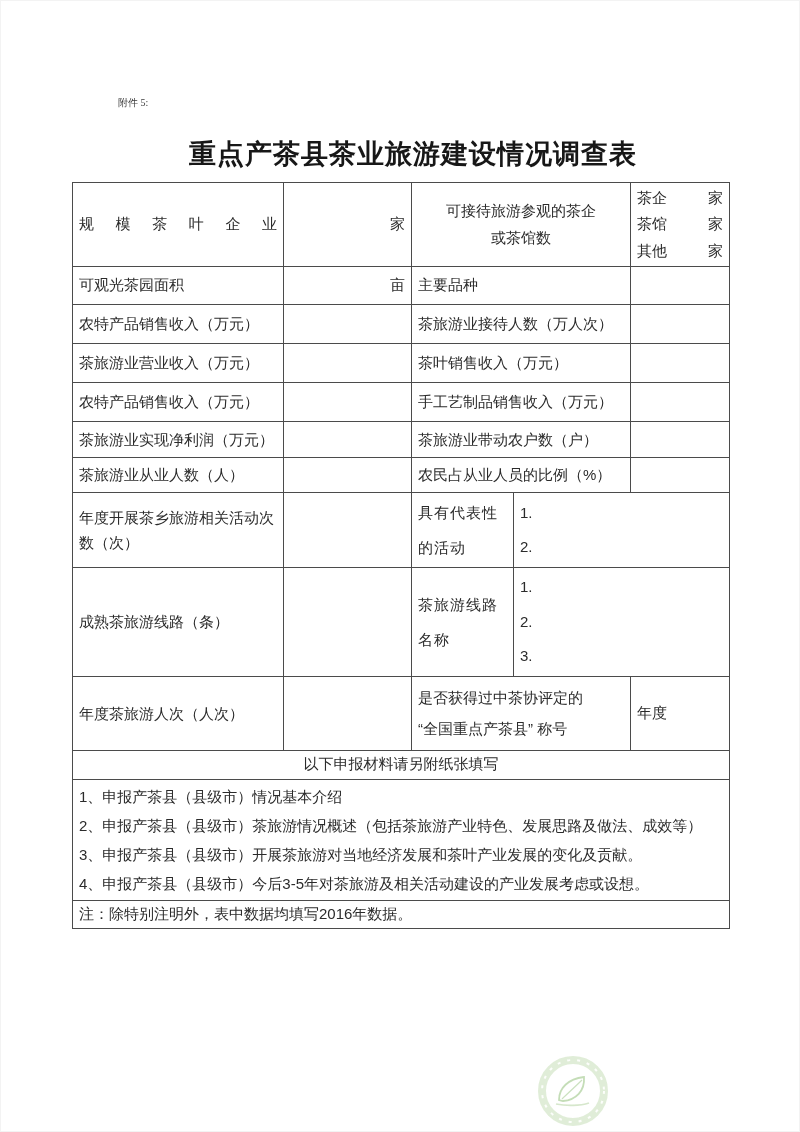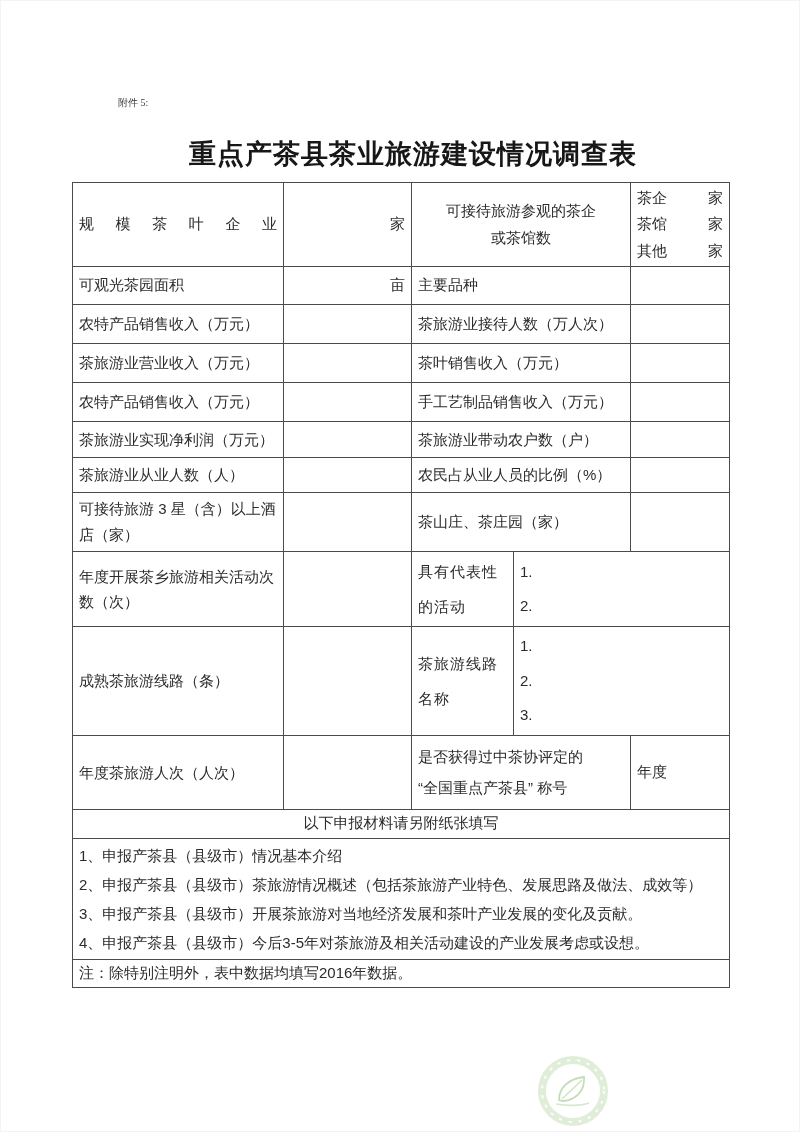--- a/index.html
+++ b/index.html
@@ -128,26 +128,20 @@
       <td></td>
       <td colspan="2" class="left-label">茶旅游业带动农户数（户）</td>
       <td></td>
     </tr>
     <tr class="r7">
       <td class="left-label">茶旅游业从业人数（人）</td>
       <td></td>
       <td colspan="2" class="left-label">农民占从业人员的比例（%）</td>
       <td></td>
     </tr>
-    <tr class="r8">
-      <td class="left-label">可接待旅游 3 星（含）以上酒店（家）</td>
-      <td></td>
-      <td colspan="2" class="left-label">茶山庄、茶庄园（家）</td>
-      <td></td>
-    </tr>
 
     <tr class="r9">
       <td class="left-label">年度开展茶乡旅游相关活动次数（次）</td>
       <td></td>
       <td class="sub-label">具有代表性的活动</td>
       <td colspan="2" class="fill-items">1.
 2.</td>
     </tr>
 
     <tr class="r10">

